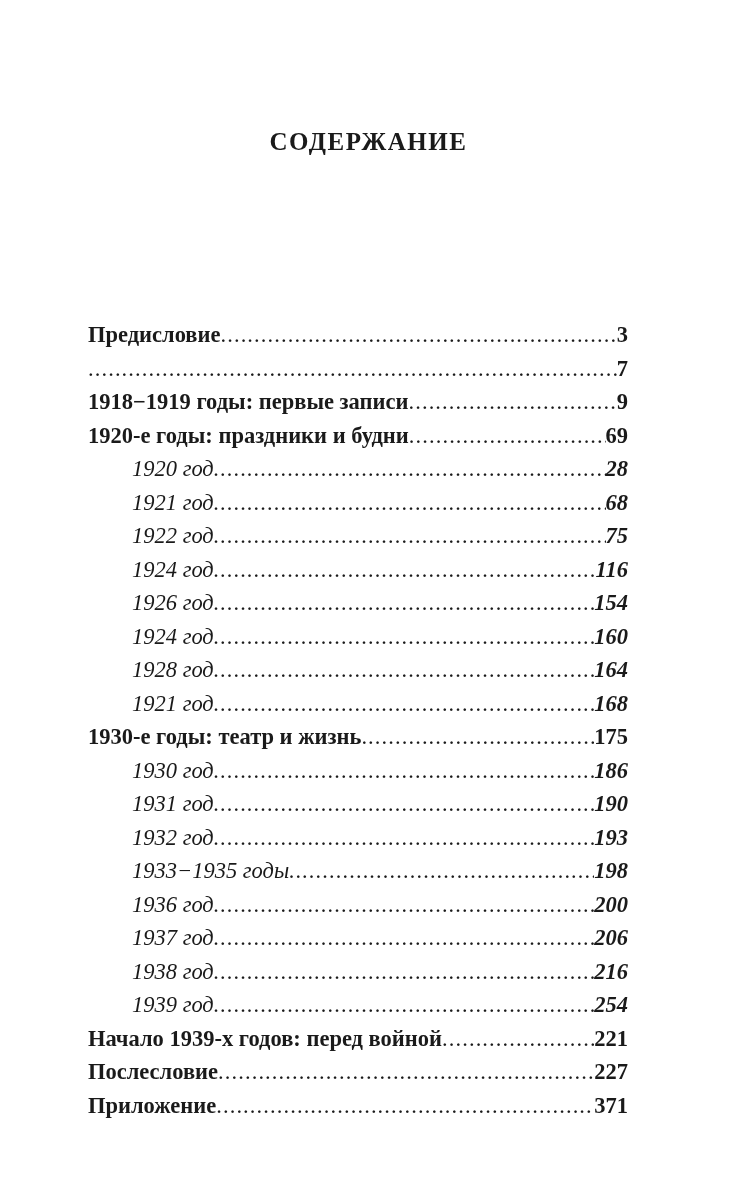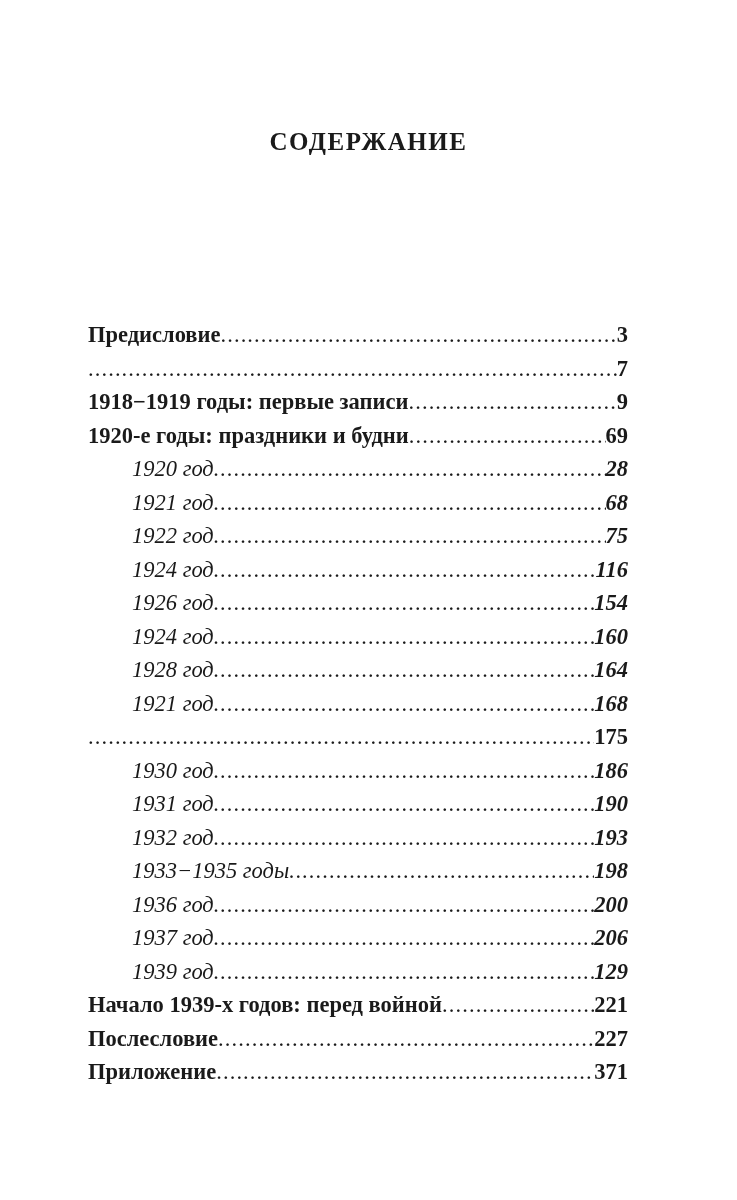--- a/index.html
+++ b/index.html
@@ -139,20 +139,21 @@
         <span class="entry-label">1928 год</span>
         <span class="entry-dots"></span>
         <span class="entry-page">164</span>
       </li>
       <li class="toc-entry level-2">
         <span class="entry-label">1921 год</span>
         <span class="entry-dots"></span>
         <span class="entry-page">168</span>
       </li>
       <li class="toc-entry level-1 bold">
+        <span class="entry-label">1930-е годы: театр и жизнь</span>
         <span class="entry-dots"></span>
         <span class="entry-page">175</span>
       </li>
       <li class="toc-entry level-2">
         <span class="entry-label">1930 год</span>
         <span class="entry-dots"></span>
         <span class="entry-page">186</span>
       </li>
       <li class="toc-entry level-2">
         <span class="entry-label">1931 год</span>
@@ -173,23 +174,28 @@
         <span class="entry-label">1936 год</span>
         <span class="entry-dots"></span>
         <span class="entry-page">200</span>
       </li>
       <li class="toc-entry level-2">
         <span class="entry-label">1937 год</span>
         <span class="entry-dots"></span>
         <span class="entry-page">206</span>
       </li>
       <li class="toc-entry level-2">
+        <span class="entry-label">1938 год</span>
+        <span class="entry-dots"></span>
+        <span class="entry-page">216</span>
+      </li>
+      <li class="toc-entry level-2">
         <span class="entry-label">1939 год</span>
         <span class="entry-dots"></span>
-        <span class="entry-page">129</span>
+        <span class="entry-page">254</span>
       </li>
       <li class="toc-entry level-1 bold">
         <span class="entry-label">Начало 1939-х годов: перед войной</span>
         <span class="entry-dots"></span>
         <span class="entry-page">221</span>
       </li>
       <li class="toc-entry level-1 bold">
         <span class="entry-label">Послесловие</span>
         <span class="entry-dots"></span>
         <span class="entry-page">227</span>

